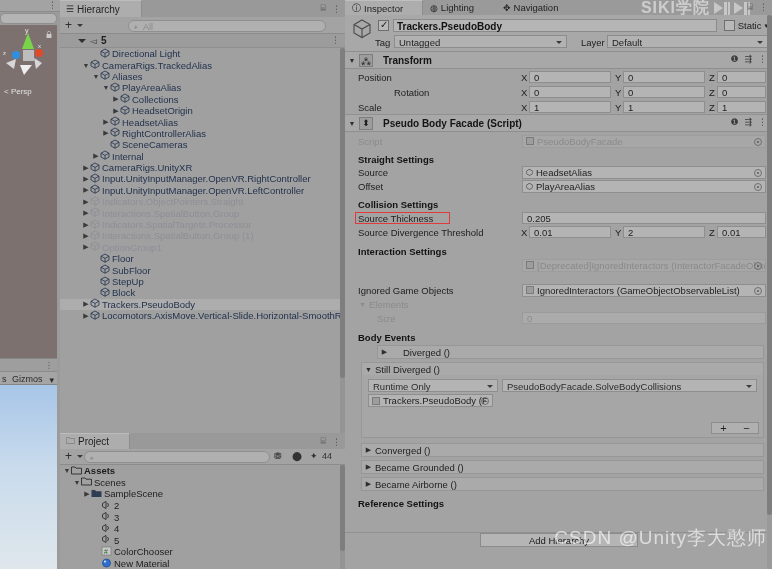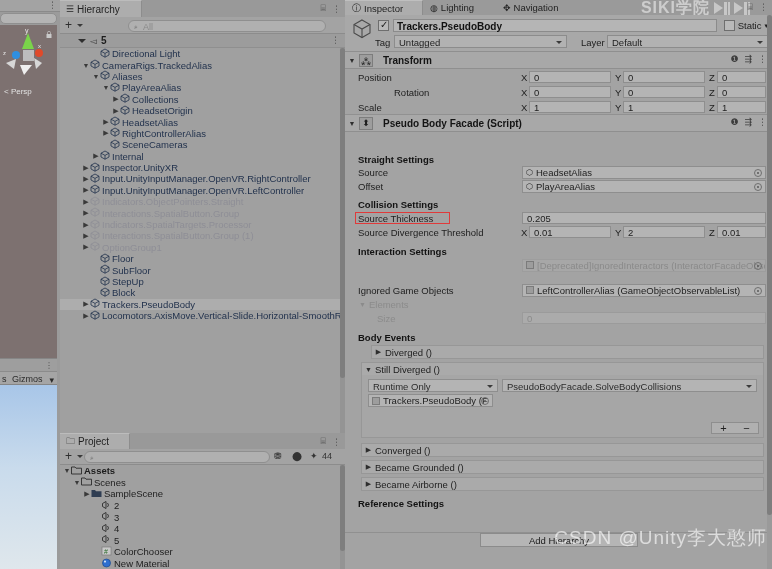--- a/index.html
+++ b/index.html
@@ -274,21 +274,21 @@
               <path d="M1 3.2 L5 5.4 L9 3.2 M5 5.4 L5 9.2" fill="none" stroke="currentColor" stroke-width="0.8"></path>
             </svg></span>
           <span>Internal</span>
         </div>
         <div class="hrow">
           <span class="ar" style="margin-left: 22px;">▶</span>
           <span class="cube"><svg viewBox="0 0 10 10" width="10" height="10">
               <path d="M5 1 L9 3.2 L9 7 L5 9.2 L1 7 L1 3.2 Z" fill="none" stroke="currentColor" stroke-width="0.8"></path>
               <path d="M1 3.2 L5 5.4 L9 3.2 M5 5.4 L5 9.2" fill="none" stroke="currentColor" stroke-width="0.8"></path>
             </svg></span>
-          <span>Inspector.UnityXR</span>
+          <span>CameraRigs.UnityXR</span>
         </div>
         <div class="hrow">
           <span class="ar" style="margin-left: 22px;">▶</span>
           <span class="cube"><svg viewBox="0 0 10 10" width="10" height="10">
               <path d="M5 1 L9 3.2 L9 7 L5 9.2 L1 7 L1 3.2 Z" fill="none" stroke="currentColor" stroke-width="0.8"></path>
               <path d="M1 3.2 L5 5.4 L9 3.2 M5 5.4 L5 9.2" fill="none" stroke="currentColor" stroke-width="0.8"></path>
             </svg></span>
           <span>Input.UnityInputManager.OpenVR.RightController</span>
         </div>
         <div class="hrow">
@@ -600,20 +600,28 @@
         <span class="ctitle">Pseudo Body Facade (Script)</span>
         <span class="cr">
           <span>❶</span>
           <span>⇶</span>
           <span>⋮</span>
         </span>
       </div>
 
       <div style="position:relative;height:377px;">
 
+        <div class="frow dimrow" style="position:absolute;top:2px;left:0;right:0;">
+          <span class="lbl">Script</span>
+          <span class="objfield ghost" style="left:177px;right:6px;">
+            <span class="sq-ic"></span>
+            <span>PseudoBodyFacade</span>
+            <span class="dot"></span>
+          </span>
+        </div>
 
         <div class="section" style="position:absolute;top:18px;">Straight Settings</div>
 
         <div class="frow" style="position:absolute;top:33px;left:0;right:0;">
           <span class="lbl">Source</span>
           <span class="objfield" style="left:177px;right:6px;">
             <span style="font-size:8px;">⬡</span>
             <span>HeadsetAlias</span>
             <span class="dot"></span>
           </span>
@@ -651,36 +659,36 @@
             <span class="sq-ic"></span>
             <span>[Deprecated]IgnoredInteractors (InteractorFacadeObser</span>
             <span class="dot"></span>
           </span>
         </div>
 
         <div class="frow" style="position:absolute;top:151px;left:0;right:0;">
           <span class="lbl">Ignored Game Objects</span>
           <span class="objfield" style="left:177px;right:6px;">
             <span class="sq-ic"></span>
-            <span>LeftControllerAlias (GameObjectObservableList)</span>
+            <span>IgnoredInteractors (GameObjectObservableList)</span>
             <span class="dot"></span>
           </span>
         </div>
         <div class="frow dimrow" style="position:absolute;top:165px;left:0;right:0;">
           <span style="margin-left:14px;font-size:7px;color:#8b8b8b;">▼</span>
           <span style="margin-left:3px;color:#8b8b8b;">Elements</span>
         </div>
         <div class="frow dimrow" style="position:absolute;top:179px;left:0;right:0;">
           <span class="lbl" style="margin-left:32px;color:#8b8b8b;">Size</span>
           <span class="fld flat" style="left:177px;right:6px;">0</span>
         </div>
 
         <div class="section" style="position:absolute;top:196px;">Body Events</div>
 
-        <div class="evbar" style="position:absolute;top:212px;left:18px;right:4px;">
+        <div class="evbar" style="position:absolute;top:212px;left:24px;right:4px;gap:12px;">
           <span class="fold">▶</span>
           <span>Diverged ()</span>
         </div>
 
         <div class="evbar" style="position:absolute;top:229px;left:8px;right:4px;">
           <span class="fold">▼</span>
           <span>Still Diverged ()</span>
         </div>
         <div class="evbody" style="position:absolute;top:243px;left:8px;right:4px;height:63px;">
           <div style="position:absolute;left:6px;top:4px;width:130px;height:13px;background:#b4b4b4;border:1px solid #8e8e8e;font-size:9.5px;padding:1px 0 0 4px;">

